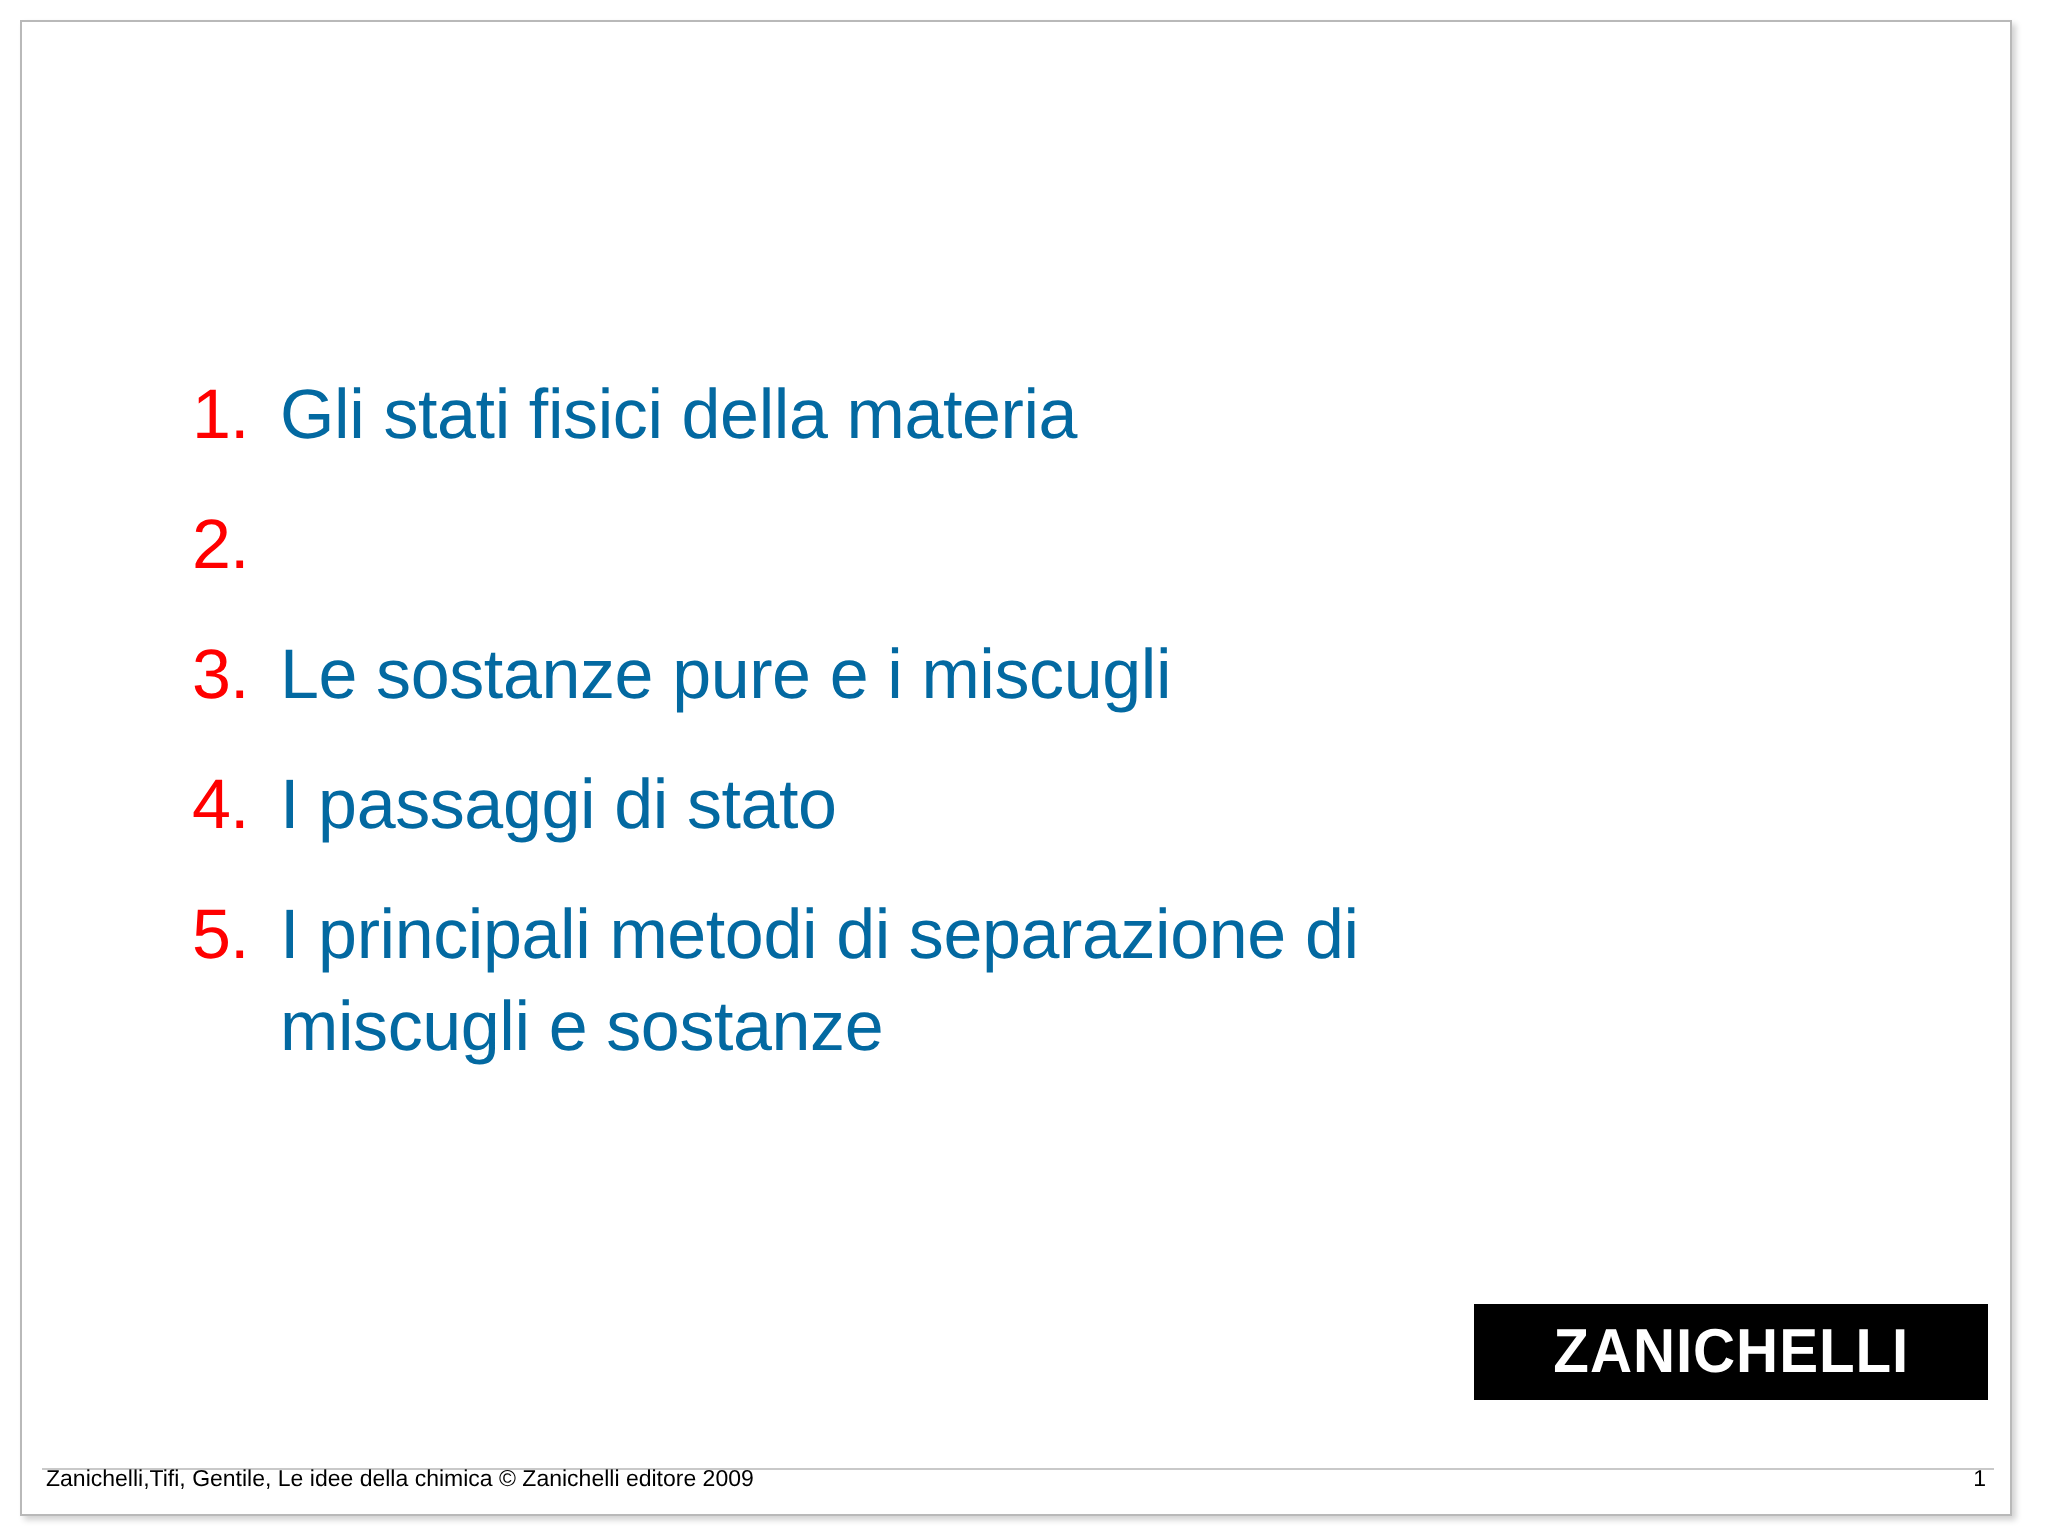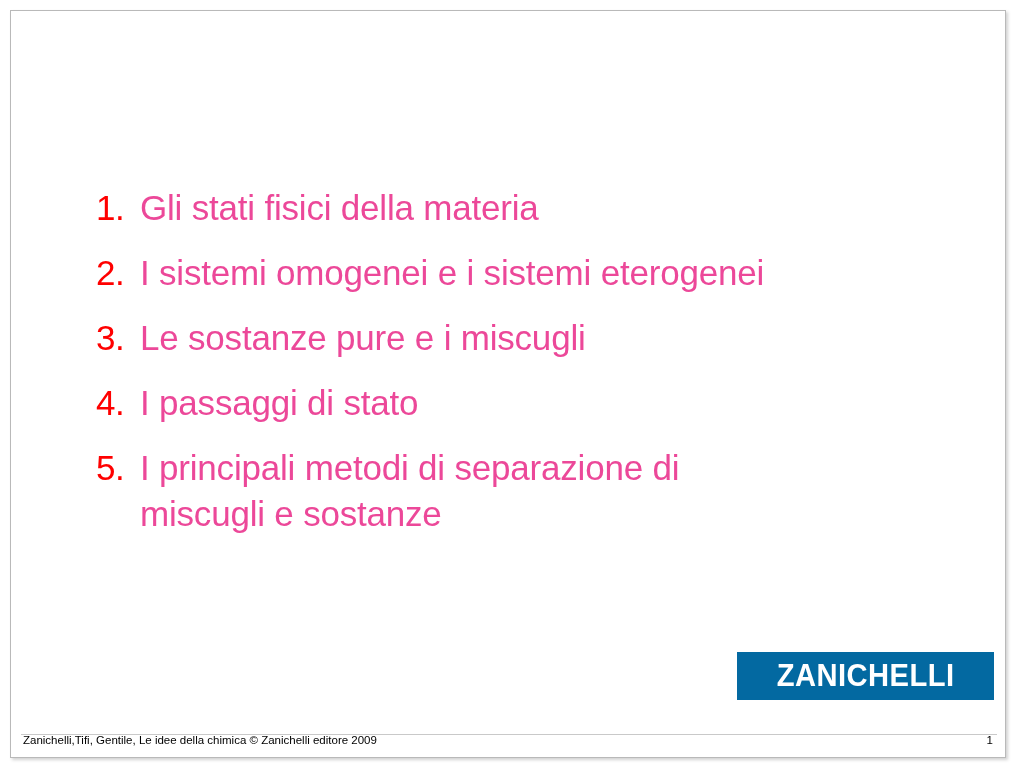--- a/index.html
+++ b/index.html
@@ -47,36 +47,36 @@
   .num {
     color: #ff0000;
     font-size: 35px;
     line-height: 44px;
     width: 44px;
     flex: 0 0 44px;
     text-align: left;
     letter-spacing: -0.5px;
   }
   .txt {
-    color: #ec4899;
+    color: #0369a1;
     font-size: 35px;
     line-height: 44px;
     letter-spacing: -0.2px;
   }
   .txt .cont {
     display: block;
     margin-top: 2px;
   }
   .logo {
     position: absolute;
     left: 726px;
     top: 641px;
     width: 257px;
     height: 48px;
-    background: #0369a1;
+    background: #000000;
     display: flex;
     align-items: center;
     justify-content: center;
   }
   .logo-text {
     color: #ffffff;
     font-family: "Liberation Sans", sans-serif;
     font-weight: bold;
     font-size: 31px;
     letter-spacing: 0.5px;
@@ -123,21 +123,20 @@
 
     <div class="list">
 
       <div class="list-item">
         <span class="num">1.</span>
         <span class="txt">Gli stati fisici della materia</span>
       </div>
 
       <div class="list-item">
         <span class="num">2.</span>
-        <span class="txt">I sistemi omogenei e i sistemi eterogenei</span>
       </div>
 
       <div class="list-item">
         <span class="num">3.</span>
         <span class="txt">Le sostanze pure e i miscugli</span>
       </div>
 
       <div class="list-item">
         <span class="num">4.</span>
         <span class="txt">I passaggi di stato</span>

